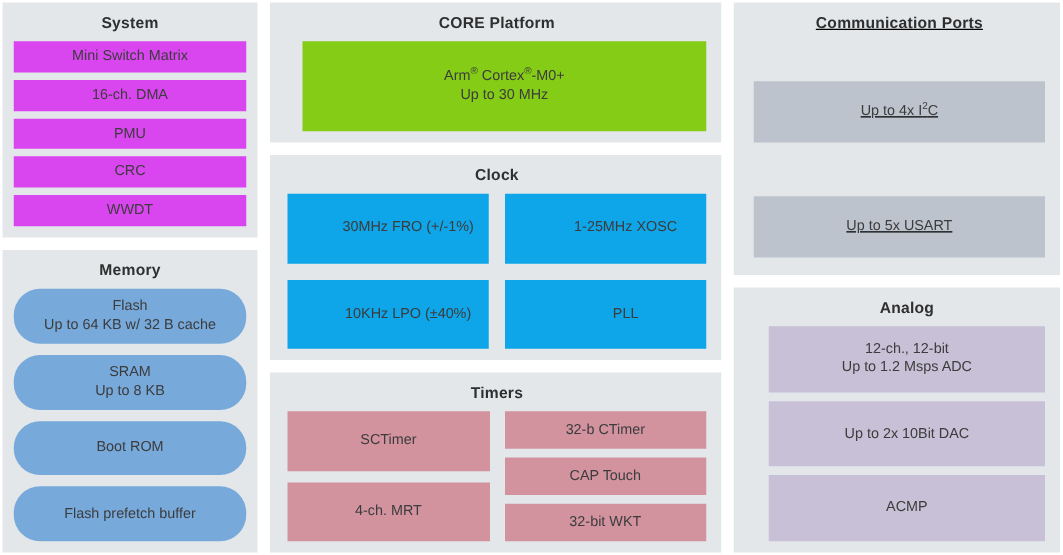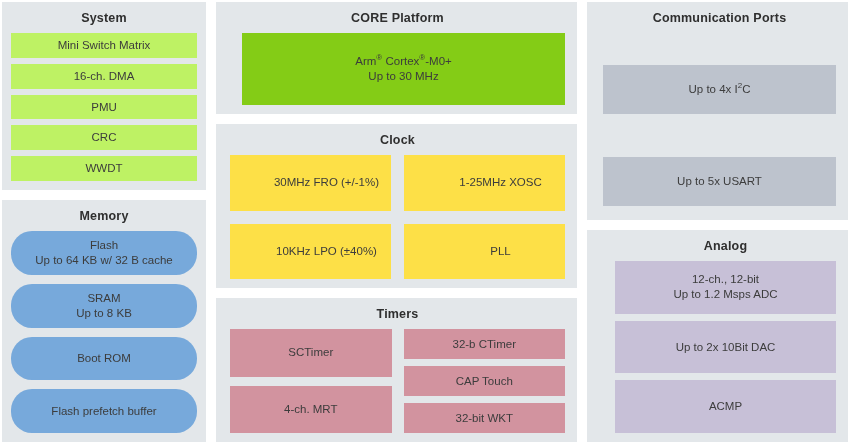--- a/index.html
+++ b/index.html
@@ -9,24 +9,24 @@
   .col-left{width:204px;}
   .col-mid{width:361px;}
   .col-right{width:261px;}
   .panel{box-sizing:border-box;background:#e3e7ea;padding:5px 9px 9px 9px;display:flex;flex-direction:column;}
   .panel-title{margin:4px 0 8px 0;text-align:center;font-size:12.5px;font-weight:bold;color:#2f2f2f;letter-spacing:.2px;}
   .blocks{display:flex;flex-direction:column;flex:1;}
   .block{box-sizing:border-box;display:flex;flex-direction:column;align-items:center;justify-content:center;
          text-align:center;font-size:11.5px;color:#3c3c3c;line-height:1.3;padding:2px 4px;}
   .block sup{font-size:8px;line-height:0;}
   
-  .c-orange{background:#bef264;}
+  .c-orange{background:#d946ef;}
   .c-blue{background:#77a9db;border-radius:21px;}
   .c-lime{background:#84cc16;margin-left:12px;}
-  .c-tan{background:#fde047;padding-left:36px;}
+  .c-tan{background:#0ea5e9;padding-left:36px;}
   .c-pink{background:#d2939f;}
   .c-gray{background:#bdc3cd;}
   .c-lav{background:#c7c0d7;}
 
   
   .panel-system{height:188px;}
   .panel-system .blocks{gap:6px;}
   .panel-system .block{flex:1;}
   
   .panel-memory{flex:1;}
@@ -39,21 +39,21 @@
   .panel-clock{height:164px;padding-left:14px;padding-right:12px;}
   .panel-clock .grid{display:grid;grid-template-columns:1fr 1fr;gap:13px;flex:1;}
   
   .panel-timers{flex:1;padding-left:14px;padding-right:12px;}
   .panel-timers .cols{display:flex;gap:12px;flex:1;}
   .panel-timers .tcol{flex:1;display:flex;flex-direction:column;}
   .panel-timers .tcol-left{gap:9px;}
   .panel-timers .tcol-right{gap:7px;}
   .panel-timers .block{flex:1;}
   
-  .panel-comm{height:218px;padding-left:16px;padding-right:12px;}
+  .panel-comm{height:218px;padding-left:16px;padding-right:12px;text-decoration:underline;}
   .panel-comm .blocks{gap:11px;flex:0 0 auto;}
   .panel-comm .block{height:49px;margin-top:32px;}
   
   .panel-analog{flex:1;padding-left:28px;padding-right:12px;}
   .panel-analog .blocks{gap:7px;}
   .panel-analog .block{flex:1;}
 </style>
 </head>
 <body>
 

